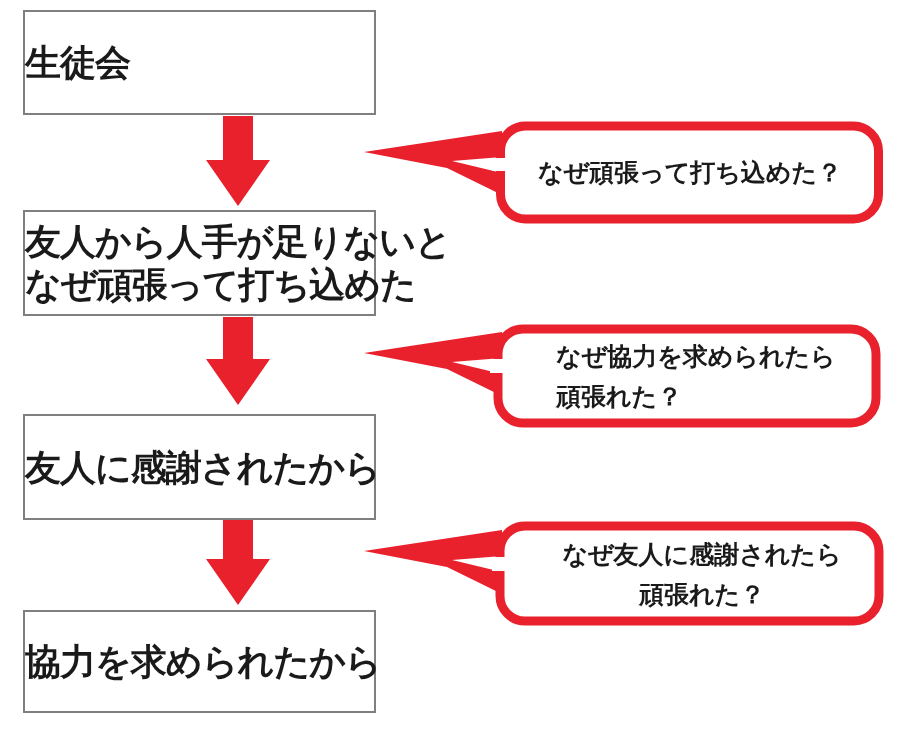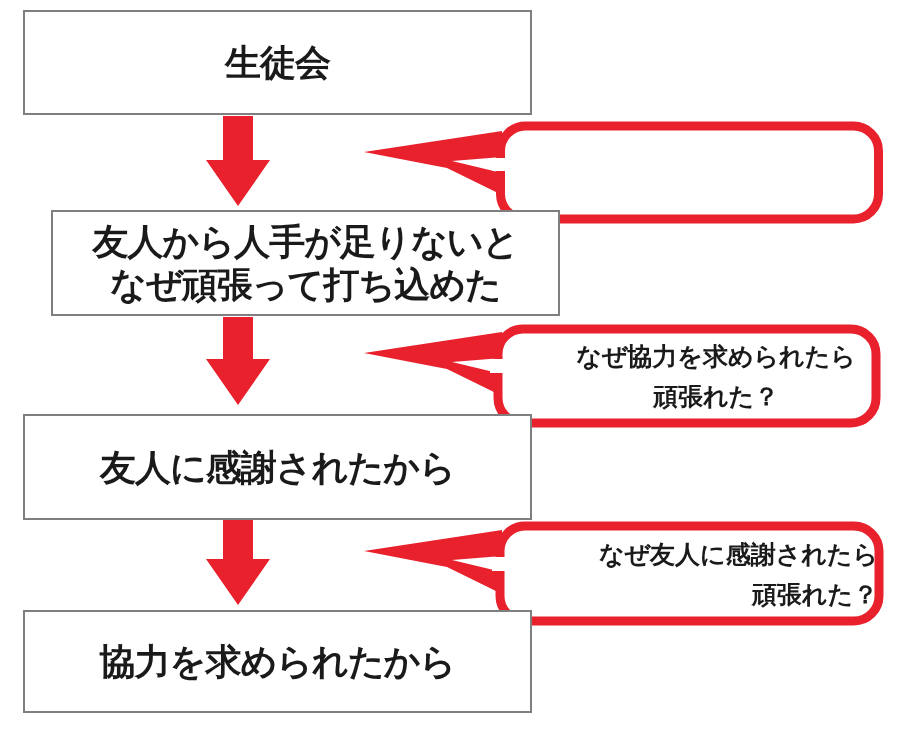--- a/index.html
+++ b/index.html
@@ -10,38 +10,38 @@
     --bg:#ffffff;
   }
   html,body{margin:0;padding:0;background:var(--bg);}
   .canvas{
     position:relative;width:916px;height:731px;background:var(--bg);
     overflow:hidden;
     font-family:"Liberation Sans","DejaVu Sans",sans-serif;
   }
   .shapes{position:absolute;left:0;top:0;width:916px;height:731px;}
   .flow-box{
-    position:absolute;left:23px;width:509px;box-sizing:border-box;
+    position:absolute;left:23px;width:353px;box-sizing:border-box;
     border:2px solid var(--box-border);background:var(--bg);
-    display:flex;flex-direction:column;align-items:center;justify-content:center;
+    display:flex;flex-direction:column;align-items:flex-start;justify-content:center;
     color:var(--text);font-weight:bold;font-size:36px;line-height:43px;
     letter-spacing:-1px;text-align:center;white-space:nowrap;
   }
   .box-1{top:10px;height:105px;}
-  .box-2{top:210px;height:106px;margin-left:28px;}
+  .box-2{top:210px;height:106px;}
   .box-3{top:414px;height:106px;}
   .box-4{top:610px;height:103px;}
   .callout-text{
     position:absolute;display:flex;flex-direction:column;justify-content:center;
     color:var(--text);font-weight:bold;font-size:25px;line-height:40px;
     white-space:nowrap;letter-spacing:0px;
   }
   .callout-text-1{left:500px;top:121px;width:380px;height:102px;align-items:center;}
-  .callout-text-2{left:556px;top:324px;width:320px;height:104px;align-items:center;}
-  .callout-text-3{left:558px;top:521px;width:320px;height:106px;align-items:flex-end;}
+  .callout-text-2{left:556px;top:324px;width:320px;height:104px;align-items:flex-start;}
+  .callout-text-3{left:542px;top:521px;width:320px;height:106px;align-items:center;}
   .bubble-body{fill:var(--bg);stroke:var(--callout-red);stroke-width:9px;}
   .tail{fill:var(--callout-red);}
   .gap-cover{fill:var(--bg);}
   .arrow{fill:var(--arrow-red);}
 </style>
 </head>
 <body>
 
 <div class="canvas">
 
@@ -74,20 +74,23 @@
   </div>
 
   <div class="flow-box box-3">
     <div>友人に感謝されたから</div>
   </div>
 
   <div class="flow-box box-4">
     <div>協力を求められたから</div>
   </div>
 
+  <div class="callout-text callout-text-1">
+    <div>なぜ頑張って打ち込めた？</div>
+  </div>
 
   <div class="callout-text callout-text-2">
     <div>なぜ協力を求められたら</div>
     <div>頑張れた？</div>
   </div>
 
   <div class="callout-text callout-text-3">
     <div>なぜ友人に感謝されたら</div>
     <div>頑張れた？</div>
   </div>

